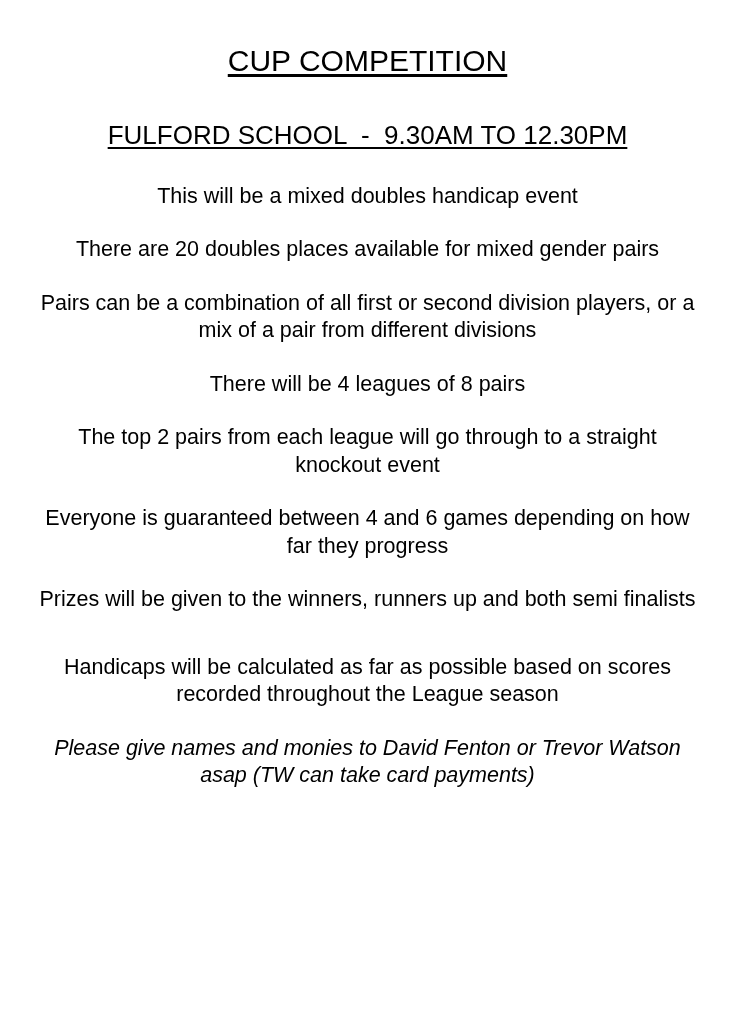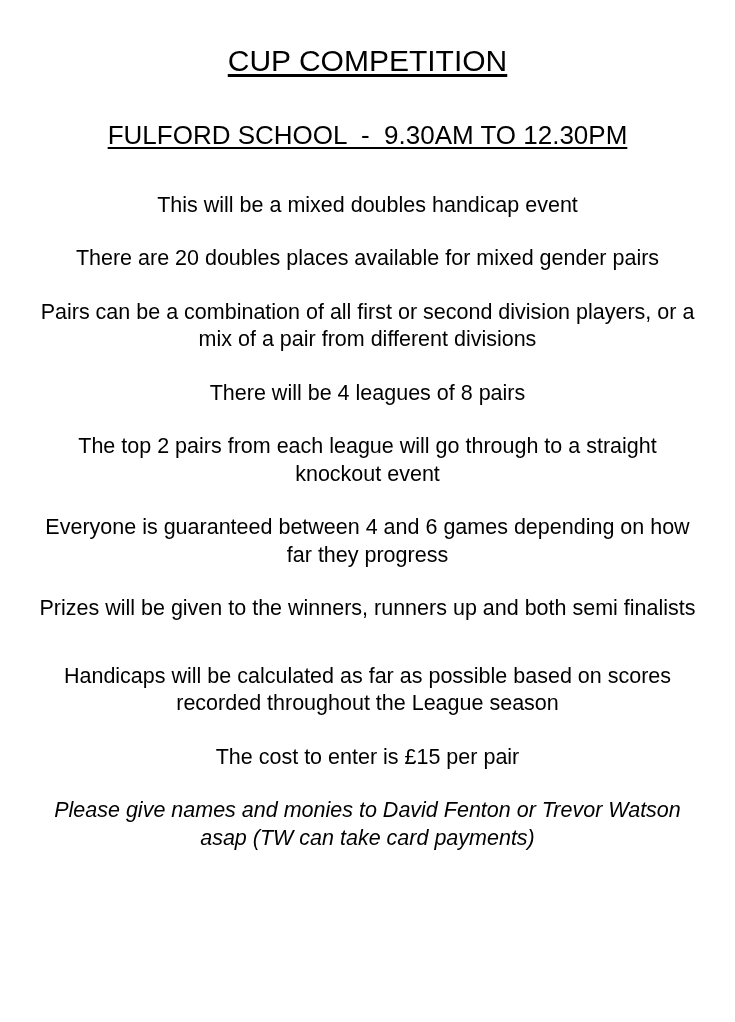--- a/index.html
+++ b/index.html
@@ -30,21 +30,21 @@
     font-weight: 400;
     text-decoration: underline;
     text-underline-offset: 3px;
     white-space: pre;
   }
   .heading.h1 { margin-top: 14px; }
   .heading.h2 { margin-top: 44px; }
   .heading.h3 { margin-top: 44px; font-size: 26px; }
 
   .body-block {
-    margin-top: 42px;
+    margin-top: 33px;
     width: 100%;
     display: flex;
     flex-direction: column;
     align-items: center;
   }
   .para {
     text-align: center;
     font-size: 21.5px;
     line-height: 1.28;
     max-width: 660px;
@@ -63,17 +63,16 @@
 
   <div class="body-block">
     <p class="para">This will be a mixed doubles handicap event</p>
     <p class="para">There are 20 doubles places available for mixed gender pairs</p>
     <p class="para">Pairs can be a combination of all first or second division players, or a mix of a pair from different divisions</p>
     <p class="para">There will be 4 leagues of 8 pairs</p>
     <p class="para">The top 2 pairs from each league will go through to a straight knockout event</p>
     <p class="para">Everyone is guaranteed between 4 and 6 games depending on how far they progress</p>
     <p class="para">Prizes will be given to the winners, runners up and both semi finalists</p>
     <p class="para gap-before">Handicaps will be calculated as far as possible based on scores recorded throughout the League season</p>
-    <p class="para">The cost to enter is £15 per pair</p>
     <p class="para">Please give names and monies to David Fenton or Trevor Watson asap (TW can take card payments)</p>
   </div>
 
 </div>
 
 </body></html>

